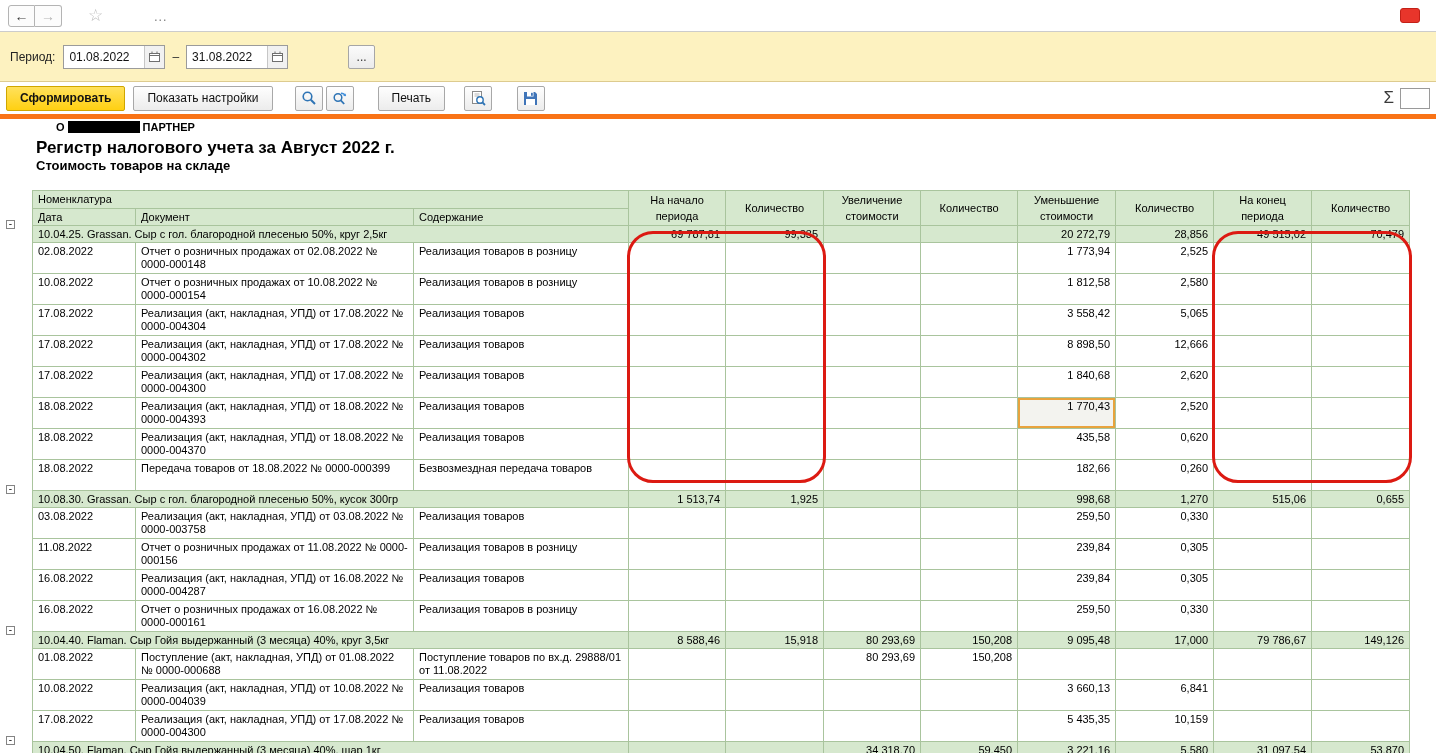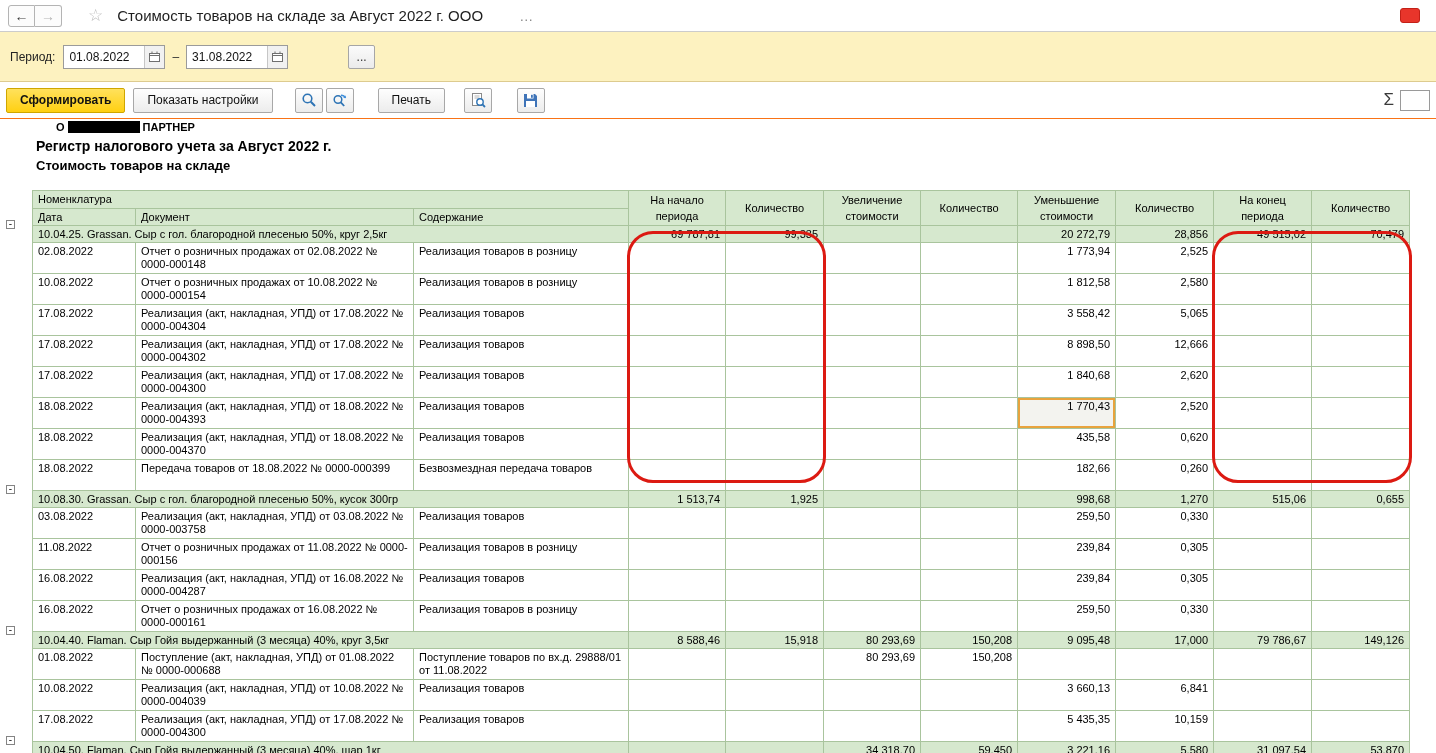--- a/index.html
+++ b/index.html
@@ -30,40 +30,40 @@
     font-family:inherit;color:#111}
   .calbtn{width:20px;border:none;border-left:1px solid #c6c6c6;background:#f1f1f1;
     display:flex;align-items:center;justify-content:center;cursor:pointer;padding:0}
   .dash{margin:0 7px;color:#333;font-size:12px}
   .more-btn{margin-left:60px;width:27px;height:24px;border:1px solid #a6a6a6;
     background:linear-gradient(#fbfbfb,#ebebeb);border-radius:2px;font-size:12px;
     color:#333;cursor:pointer;font-family:inherit}
 
   
   .actions-bar{height:37px;display:flex;align-items:center;padding:0 6px;
-    border-bottom:1px solid #f97316;background:#fff}
+    border-bottom:5px solid #f97316;background:#fff}
   .btn{height:25px;border:1px solid #a8a8a8;background:linear-gradient(#fefefe,#ececec);
     border-radius:2px;font-size:12px;padding:0 13px;font-family:inherit;color:#111;cursor:pointer}
   .btn.primary{background:linear-gradient(#ffe15c,#ffd012);border-color:#cfa600;font-weight:bold}
   .btn.settings{margin-left:8px}
   .iconbtn{width:28px;height:25px;border:1px solid #a8a8a8;
     background:linear-gradient(#fefefe,#ececec);border-radius:2px;display:flex;
     align-items:center;justify-content:center;cursor:pointer;padding:0}
   .ib1{margin-left:22px}.ib2{margin-left:3px}
   .btn.print{margin-left:24px}
   .ib3{margin-left:19px}.ib4{margin-left:25px}
   .sigma{margin-left:auto;font-size:17px;color:#3a3a3a}
   .sum-box{width:30px;height:21px;border:1px solid #9a9a9a;background:#fff;margin-left:6px}
 
   
   .report{position:relative;height:639px;background:#fff;overflow:hidden}
   .org-line{position:absolute;left:56px;top:2px;font-size:11px;font-weight:bold;color:#000;
     display:flex;align-items:center;white-space:pre}
   .redaction{display:inline-block;width:72px;height:12px;background:#000;margin:0 3px}
-  .rep-title1{position:absolute;left:36px;top:19px;font-size:14px;font-weight:bold;color:#000}
+  .rep-title1{position:absolute;left:36px;top:19px;font-size:17px;font-weight:bold;color:#000}
   .rep-title2{position:absolute;left:36px;top:39px;font-size:13px;font-weight:bold;color:#000}
 
   table.sheet{position:absolute;left:32px;top:71px;border-collapse:collapse;
     table-layout:fixed;width:1377px;font-size:11px;color:#000}
   table.sheet td{border:1px solid #a9c49d;vertical-align:top;overflow:hidden}
   table.sheet thead td{background:#d6e8ce;vertical-align:middle}
   .hleft{text-align:left;padding:1px 5px}
   .hc{text-align:center;white-space:pre-line;line-height:16px;padding:1px 2px}
   tr.h1{height:15px} tr.h2{height:14px}
   tr.group-row{height:16px}
@@ -83,21 +83,20 @@
 </style>
 </head>
 <body>
 
 <div class="topbar">
   <div class="navgroup">
     <button class="navbtn back">←</button>
     <button class="navbtn fwd">→</button>
   </div>
   <span class="star">☆</span>
-  <span class="wtitle">Стоимость товаров на складе за Август 2022 г. ООО</span>
   <span class="title-dots">…</span>
   <span class="red-icon"></span>
 </div>
 
 <div class="period-bar">
   <span class="period-lbl">Период:</span>
   <span class="date-wrap">
     <input class="date-input" value="01.08.2022" style="">
     <button class="calbtn">
       <svg width="11" height="11">

